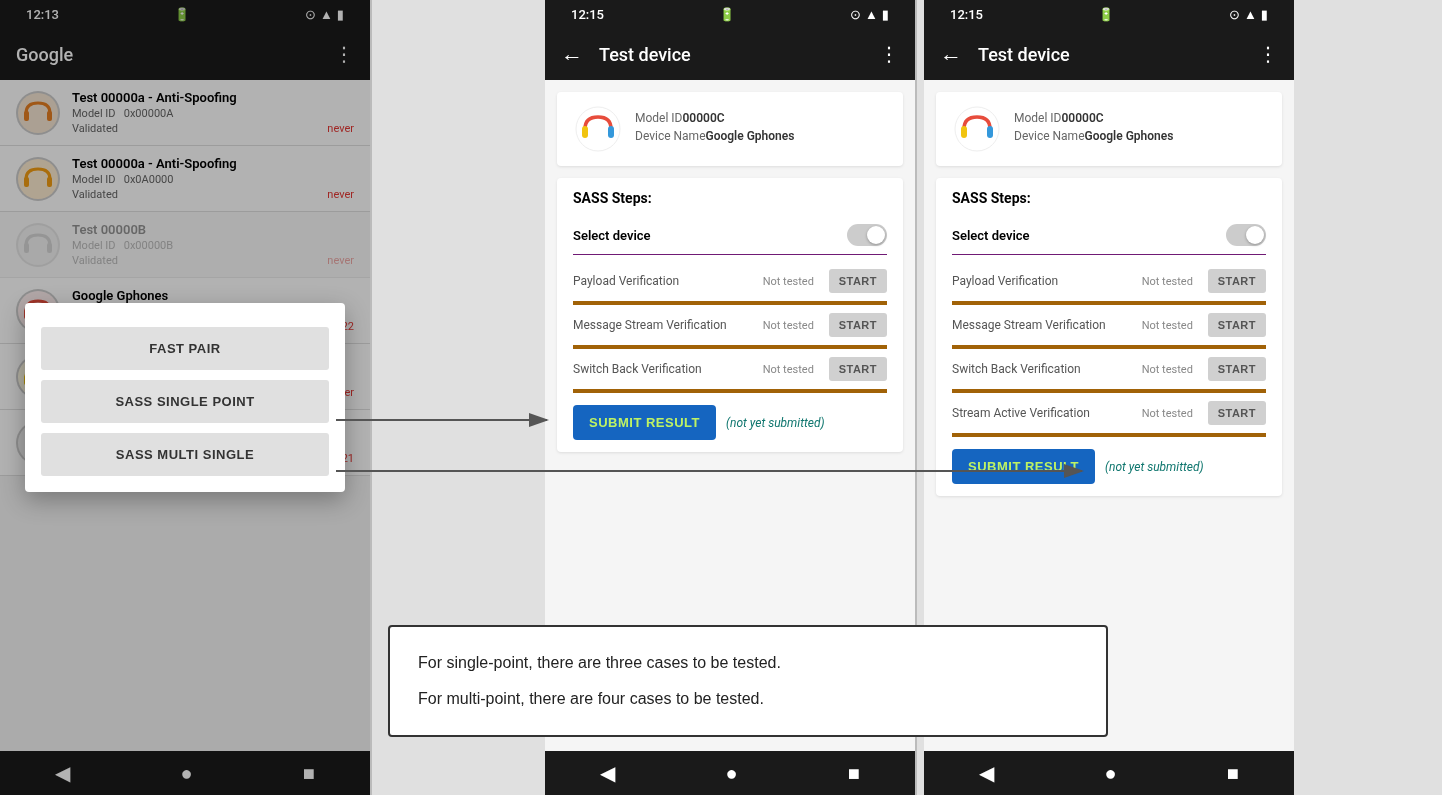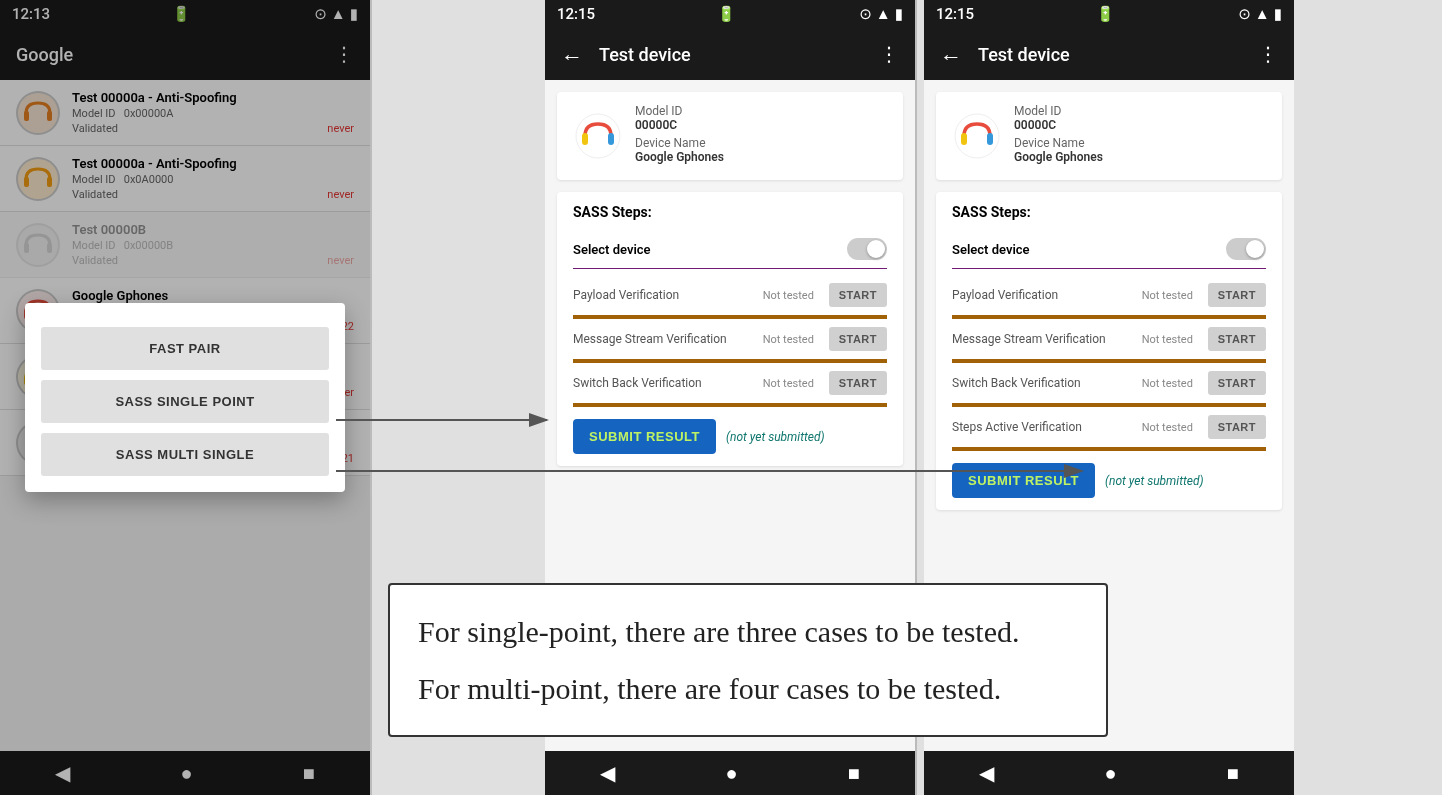--- a/index.html
+++ b/index.html
@@ -28,22 +28,22 @@
     .phone-screen-2 { width: 370px; margin-left: 175px; }
 
     
     .status-bar {
       background: #1a1a1a;
       color: #fff;
       height: 28px;
       display: flex;
       align-items: center;
       justify-content: space-between;
-      padding: 0 12px;
-      font-size: 15px;
+      padding: 0 26px;
+      font-size: 13px;
       flex-shrink: 0;
       text-align: right;
     }
     .status-bar-time { font-weight: 500; }
     .status-bar-icons { display: flex; gap: 4px; align-items: center; }
 
     
     .app-bar {
       background: #1a1a1a;
       color: #fff;
@@ -176,21 +176,20 @@
       height: 50px;
       flex-shrink: 0;
     }
     .device-info { flex: 1; }
     .device-info-row {
       display: flex;
       justify-content: flex-start;
       font-size: 12px;
       margin-bottom: 4px;
       color: #333;
-      flex-direction: column;
     }
     .device-info-label { color: #666; }
     .device-info-value { font-weight: 600; }
 
     .sass-section {
       background: #fff;
       border-radius: 4px;
       padding: 12px 16px;
       box-shadow: 0 1px 3px rgba(0,0,0,0.1);
     }
@@ -288,24 +287,24 @@
       bottom: 58px;
       left: 388px;
       width: 720px;
       background: #fff;
       border: 2px solid #333;
       border-radius: 4px;
       padding: 24px 28px;
       z-index: 20;
     }
     .annotation-text {
-      font-size: 30px;
+      font-size: 16px;
       color: #222;
       line-height: 1.5;
-      font-family: Liberation Serif, serif;
+      font-family: Liberation Sans, sans-serif;
     }
     .annotation-text p { margin-bottom: 12px; }
     .annotation-text p:last-child { margin-bottom: 0; }
   </style>
 </head>
 <body>
 
 <div class="phone-screen phone-screen-1">
 
   <div class="status-bar">
@@ -616,21 +615,21 @@
         <span class="test-name">Message Stream Verification</span>
         <span class="test-status">Not tested</span>
         <button class="start-btn">START</button>
       </div>
       <div class="test-row">
         <span class="test-name">Switch Back Verification</span>
         <span class="test-status">Not tested</span>
         <button class="start-btn">START</button>
       </div>
       <div class="test-row">
-        <span class="test-name">Steps Active Verification</span>
+        <span class="test-name">Stream Active Verification</span>
         <span class="test-status">Not tested</span>
         <button class="start-btn">START</button>
       </div>
 
       <div class="submit-area">
         <button class="submit-btn">SUBMIT RESULT</button>
         <span class="not-submitted">(not yet submitted)</span>
       </div>
     </div>
   </div>

